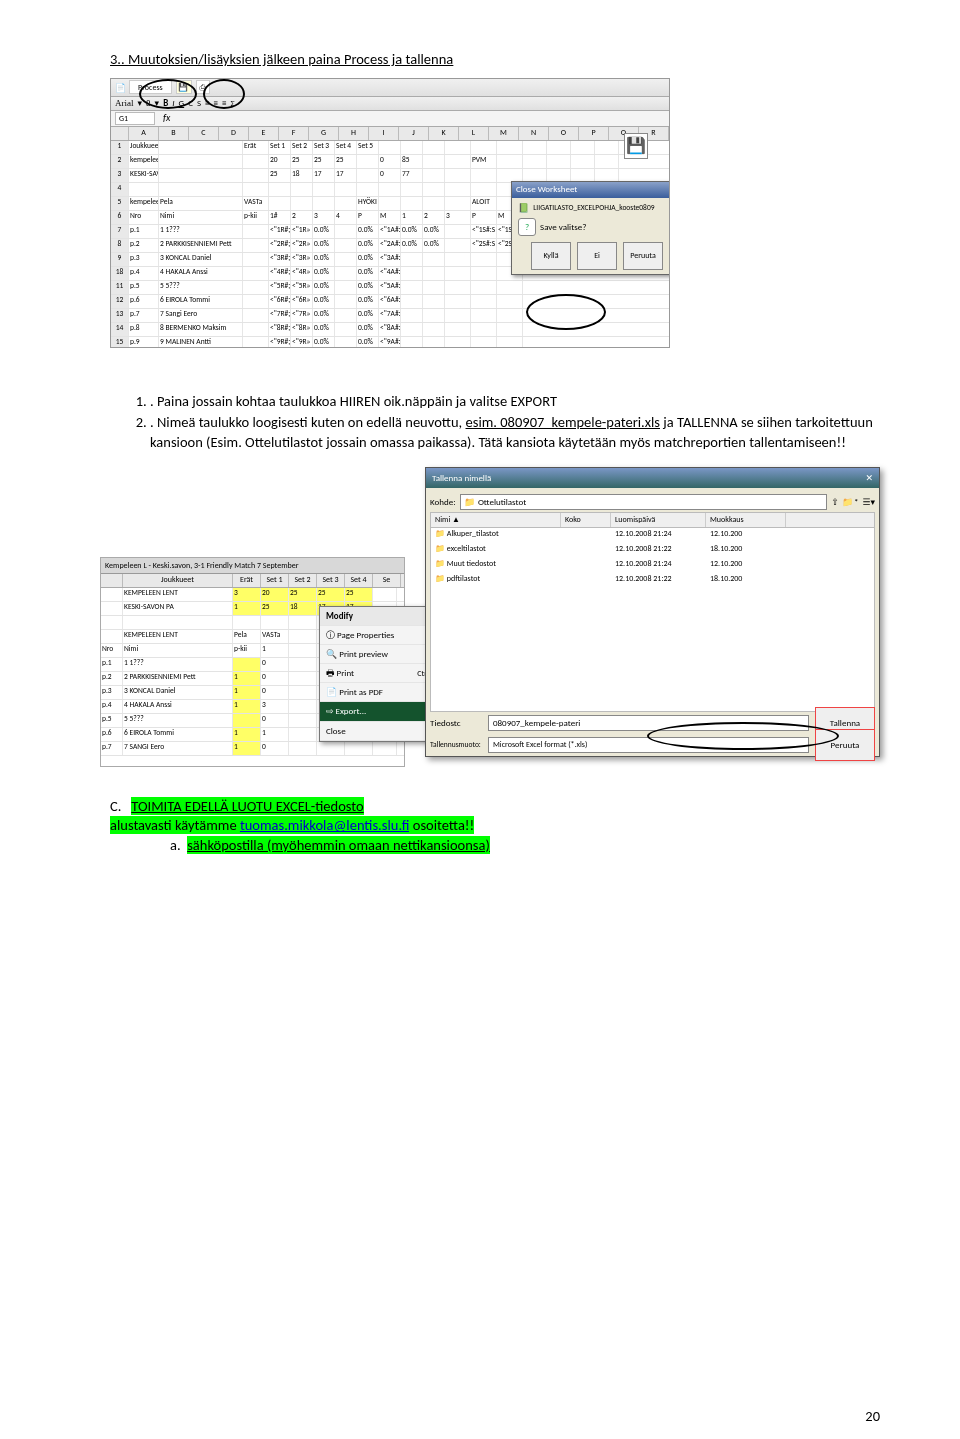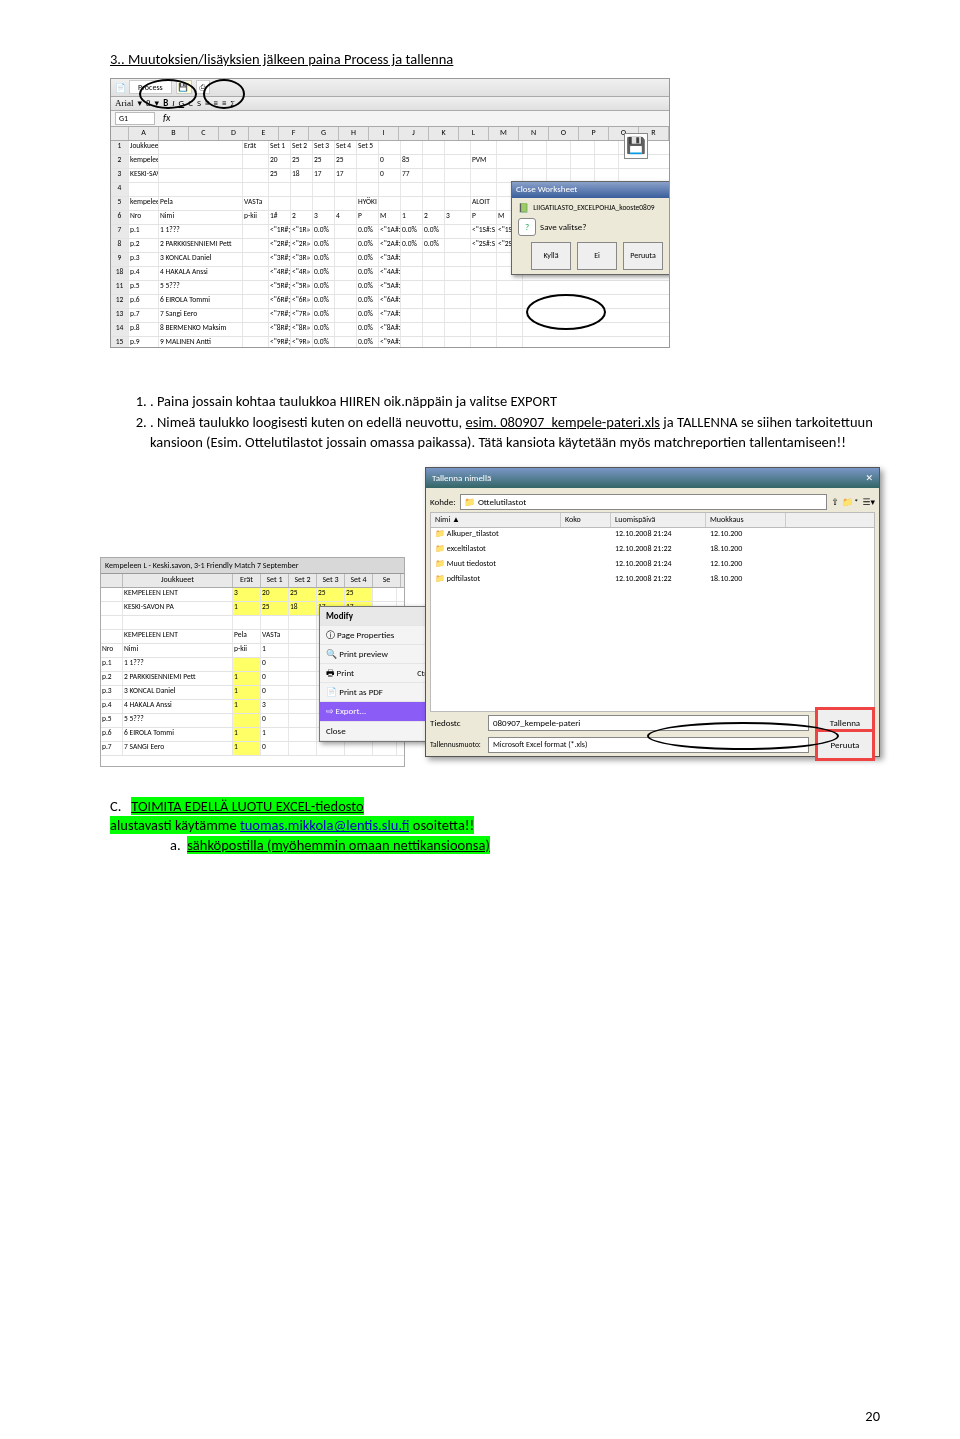--- a/index.html
+++ b/index.html
@@ -151,21 +151,21 @@
   .spreadleft .titlebar{height:16px;background:#d8d8d8;border-bottom:1px solid #999;font-size:8px;padding:0 4px;display:flex;align-items:center;}
   .menuctx {
     position:absolute;left:165px;bottom:25px;
     width:125px;background:#f4f4f4;border:1px solid #777;
     box-shadow:2px 2px 5px rgba(0,0,0,0.4);
     font-size:9px;
     margin-left:44px;
   }
   .menuctx .mi { padding:3px 6px;border-bottom:1px solid #e5e5e5;display:flex;justify-content:space-between;align-items:center;}
   .menuctx .mi.hdr { background:#e8e8e8;font-weight:bold;}
-  .menuctx .mi.sel { background:#8b5cf6;color:#fff;}
+  .menuctx .mi.sel { background:#14532d;color:#fff;}
   .save-dlg {
     position:absolute;right:0;top:0;
     width:455px;height:290px;
     background:#ece9d8;border:1px solid #555;
     box-shadow:3px 3px 6px rgba(0,0,0,0.4);
     font-size:9px;
   }
   .save-dlg .titlebar{height:20px;background:linear-gradient(#7a97c6,#366);color:#fff;display:flex;align-items:center;padding:0 6px;justify-content:space-between;}
   .save-dlg .body{display:flex;height:calc(100% - 20px);}
   .places{width:82px;background:#6f8ab5;color:#fff;display:flex;flex-direction:column;padding:4px;gap:2px;}
@@ -174,21 +174,21 @@
   .placeicon{width:28px;height:24px;background:#d6e0f0;border:1px solid #3b5d8a;border-radius:2px;}
   .main-area{flex:1;display:flex;flex-direction:column;padding:4px 4px 0 4px;}
   .pathrow{display:flex;align-items:center;gap:4px;height:20px;}
   .dd{border:1px solid #888;background:#fff;height:16px;flex:1;padding:0 4px;display:flex;align-items:center;font-size:9px;}
   .listhead{display:flex;background:#efefef;border:1px solid #bbb;height:16px;font-size:8px;}
   .lh{border-right:1px solid #ccc;padding:0 4px;display:flex;align-items:center;}
   .filelist{flex:1;background:#fff;border:1px solid #bbb;border-top:none;overflow:auto;}
   .flrow{display:flex;height:15px;font-size:8px;}
   .flc{padding:0 4px;white-space:nowrap;overflow:hidden;}
   .bottomrow{display:flex;gap:6px;align-items:center;height:22px;}
-  .btnstd{border:3px solid #ef4444;background:#efefef;height:32px;min-width:60px;font-size:9px;display:flex;align-items:center;justify-content:center;}
+  .btnstd{border:1px solid #ef4444;background:#efefef;height:32px;min-width:60px;font-size:9px;display:flex;align-items:center;justify-content:center;}
   .circle-file{position:absolute;border:2.5px solid #000;border-radius:50%;right:40px;bottom:6px;width:192px;height:28px;}
   .section-c{margin-top:30px;}
   .hl-green{background:#00ff00;}
   .pageno{
     position:absolute;
     bottom:12px;
     right:80px;
     font-size:14.5px;
   }
   .small-icon{width:10px;height:10px;display:inline-block;}

